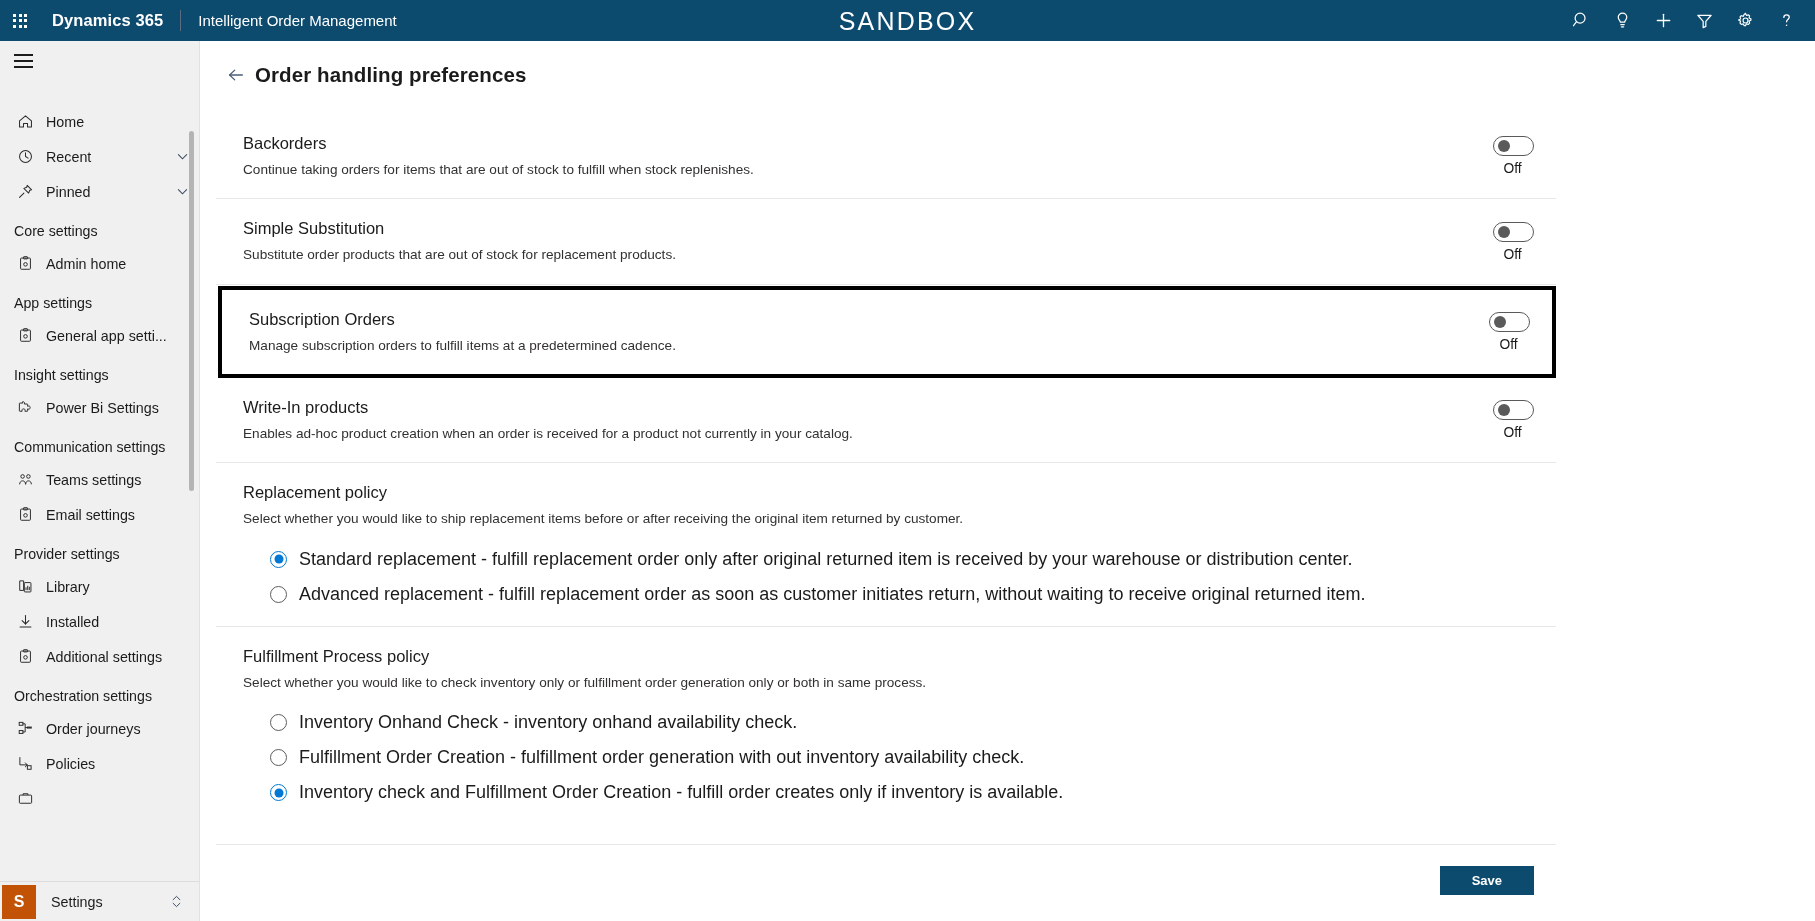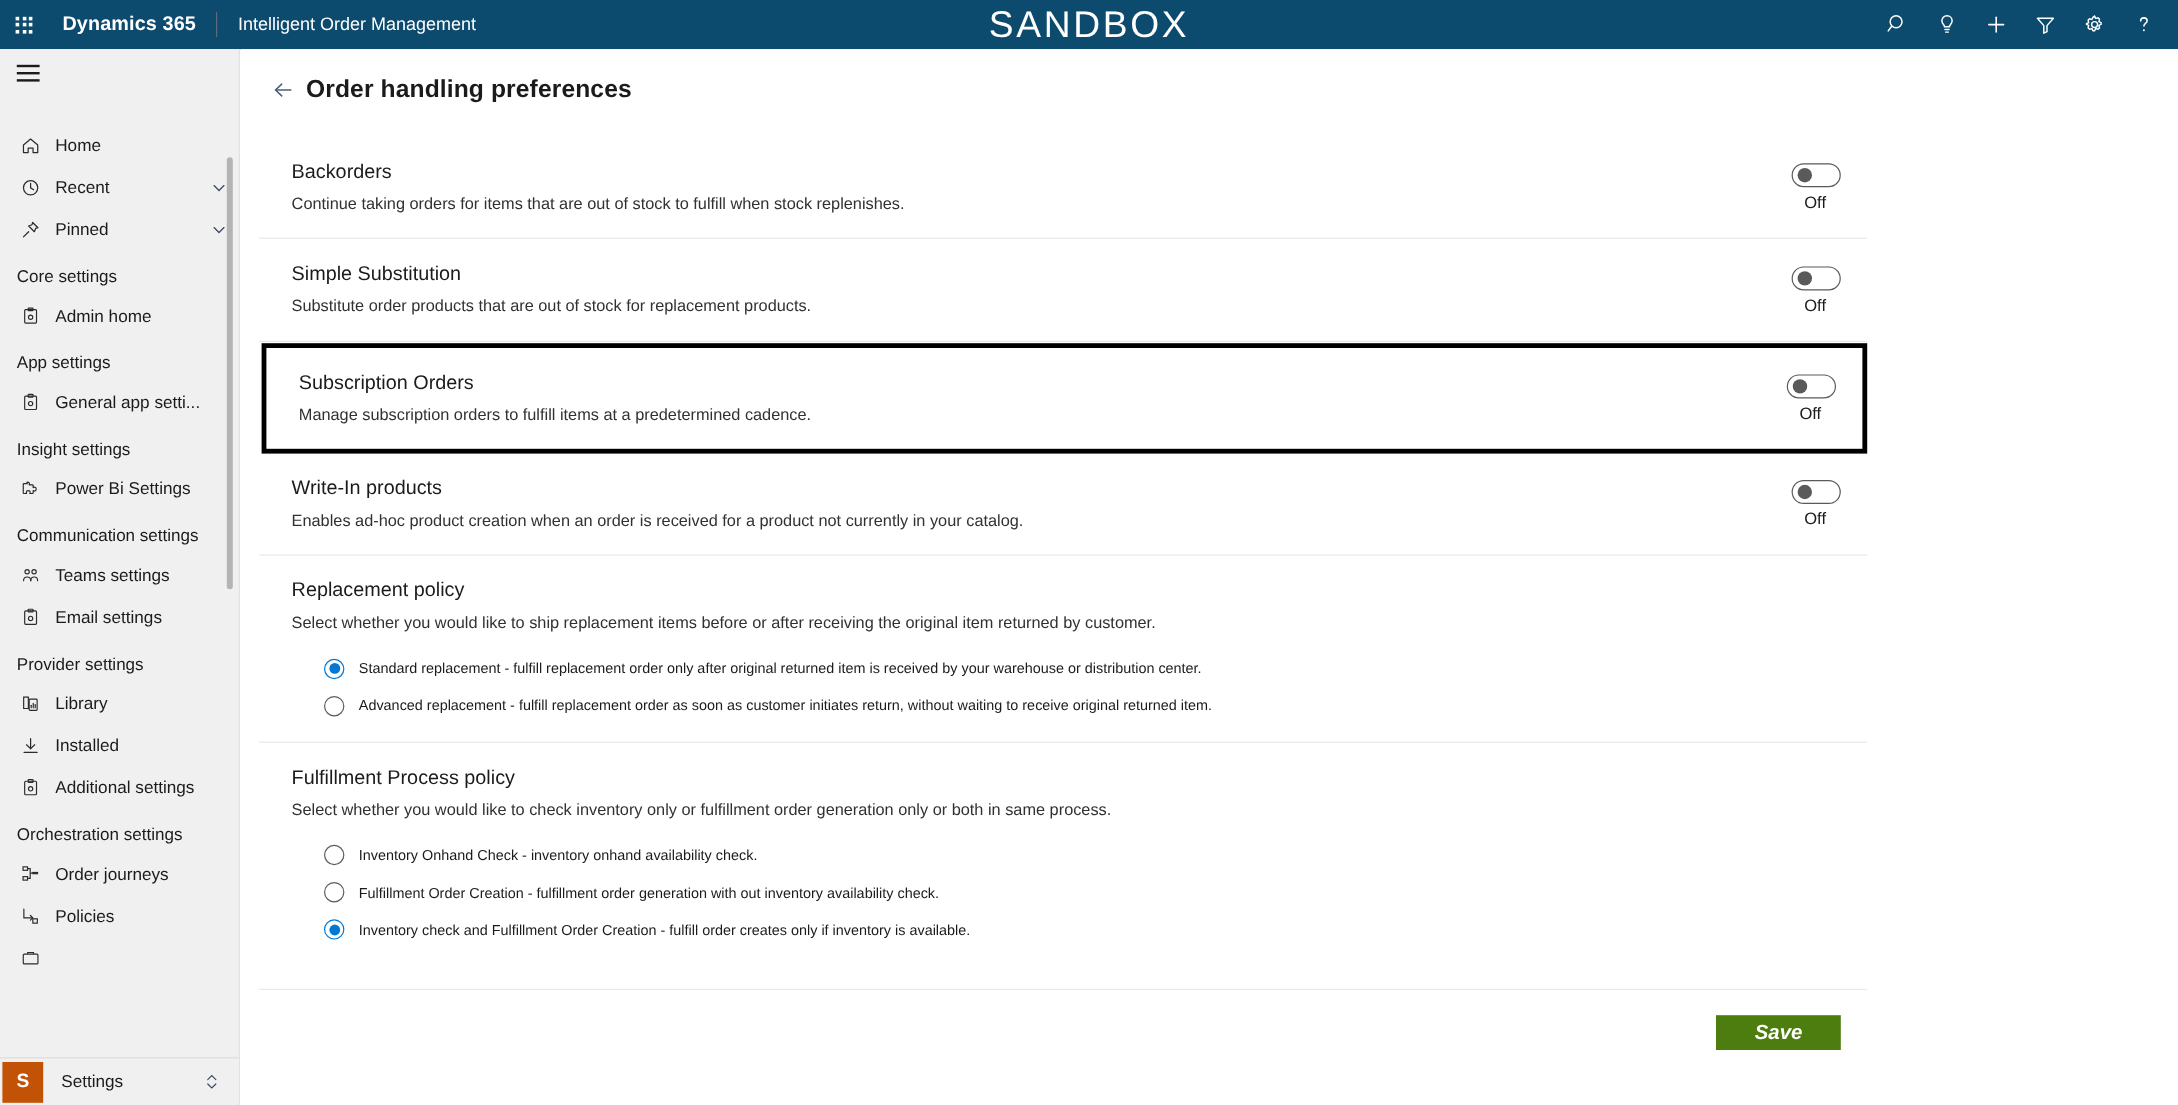--- a/index.html
+++ b/index.html
@@ -36,21 +36,21 @@
   }
   .brand-sep {
     width: 1px; height: 21px; background: #5a6b82; margin: 0 17px;
   }
   .appname {
     font-size: 15px; color: #ffffff; white-space: nowrap; cursor: pointer;
   }
   .sandbox {
     position: absolute; left: 0; right: 0; top: 0; height: 42px;
     display: flex; align-items: center; justify-content: center;
-    font-size: 31px; letter-spacing: 2.2px; color: #ffffff;
+    font-size: 25px; letter-spacing: 2.2px; color: #ffffff;
     font-weight: 300; pointer-events: none; text-align: center;
   }
   .hdr-icons {
     position: absolute; right: 8px; top: 0; height: 41px;
     display: flex; align-items: center; z-index: 3;
   }
   .hdr-ic {
     width: 41px; height: 41px; display: flex;
     align-items: center; justify-content: center; cursor: pointer;
   }
@@ -182,33 +182,33 @@
     width: 17px; height: 17px; border-radius: 50%;
     border: 1px solid #5c5c5c; background: #ffffff;
     flex: 0 0 17px; margin-right: 12px; position: relative;
   }
   .radio.on { border: 1px solid #0078d4; }
   .radio.on::after {
     content: ""; position: absolute; left: 50%; top: 50%;
     transform: translate(-50%,-50%);
     width: 9px; height: 9px; border-radius: 50%; background: #0078d4;
   }
-  .radio-lbl { font-size: 12px; color: #1b1b1b; }
+  .radio-lbl { font-size: 18px; color: #1b1b1b; }
 
   .footer-bar {
     margin-top: 20px; margin-left: 15px; width: 1340px;
     border-top: 1px solid #e8e8e8;
     display: flex; justify-content: flex-end;
     padding-top: 21px; padding-right: 22px;
   }
   .save-btn {
-    background: #4d7c0f; color: #ffffff;
-    font-size: 17px; font-weight: bold;
+    background: #0c4a6e; color: #ffffff;
+    font-size: 13px; font-weight: bold;
     border: none; padding: 0 32px; height: 29px;
-    cursor: pointer; font-family: "Liberation Sans", sans-serif; font-style: italic;
+    cursor: pointer; font-family: "Liberation Sans", sans-serif;
   }
 </style>
 </head>
 <body>
 
 <div class="topbar">
   <div class="waffle">
     <div class="waffle-grid">
       <i></i>
         <i></i>

